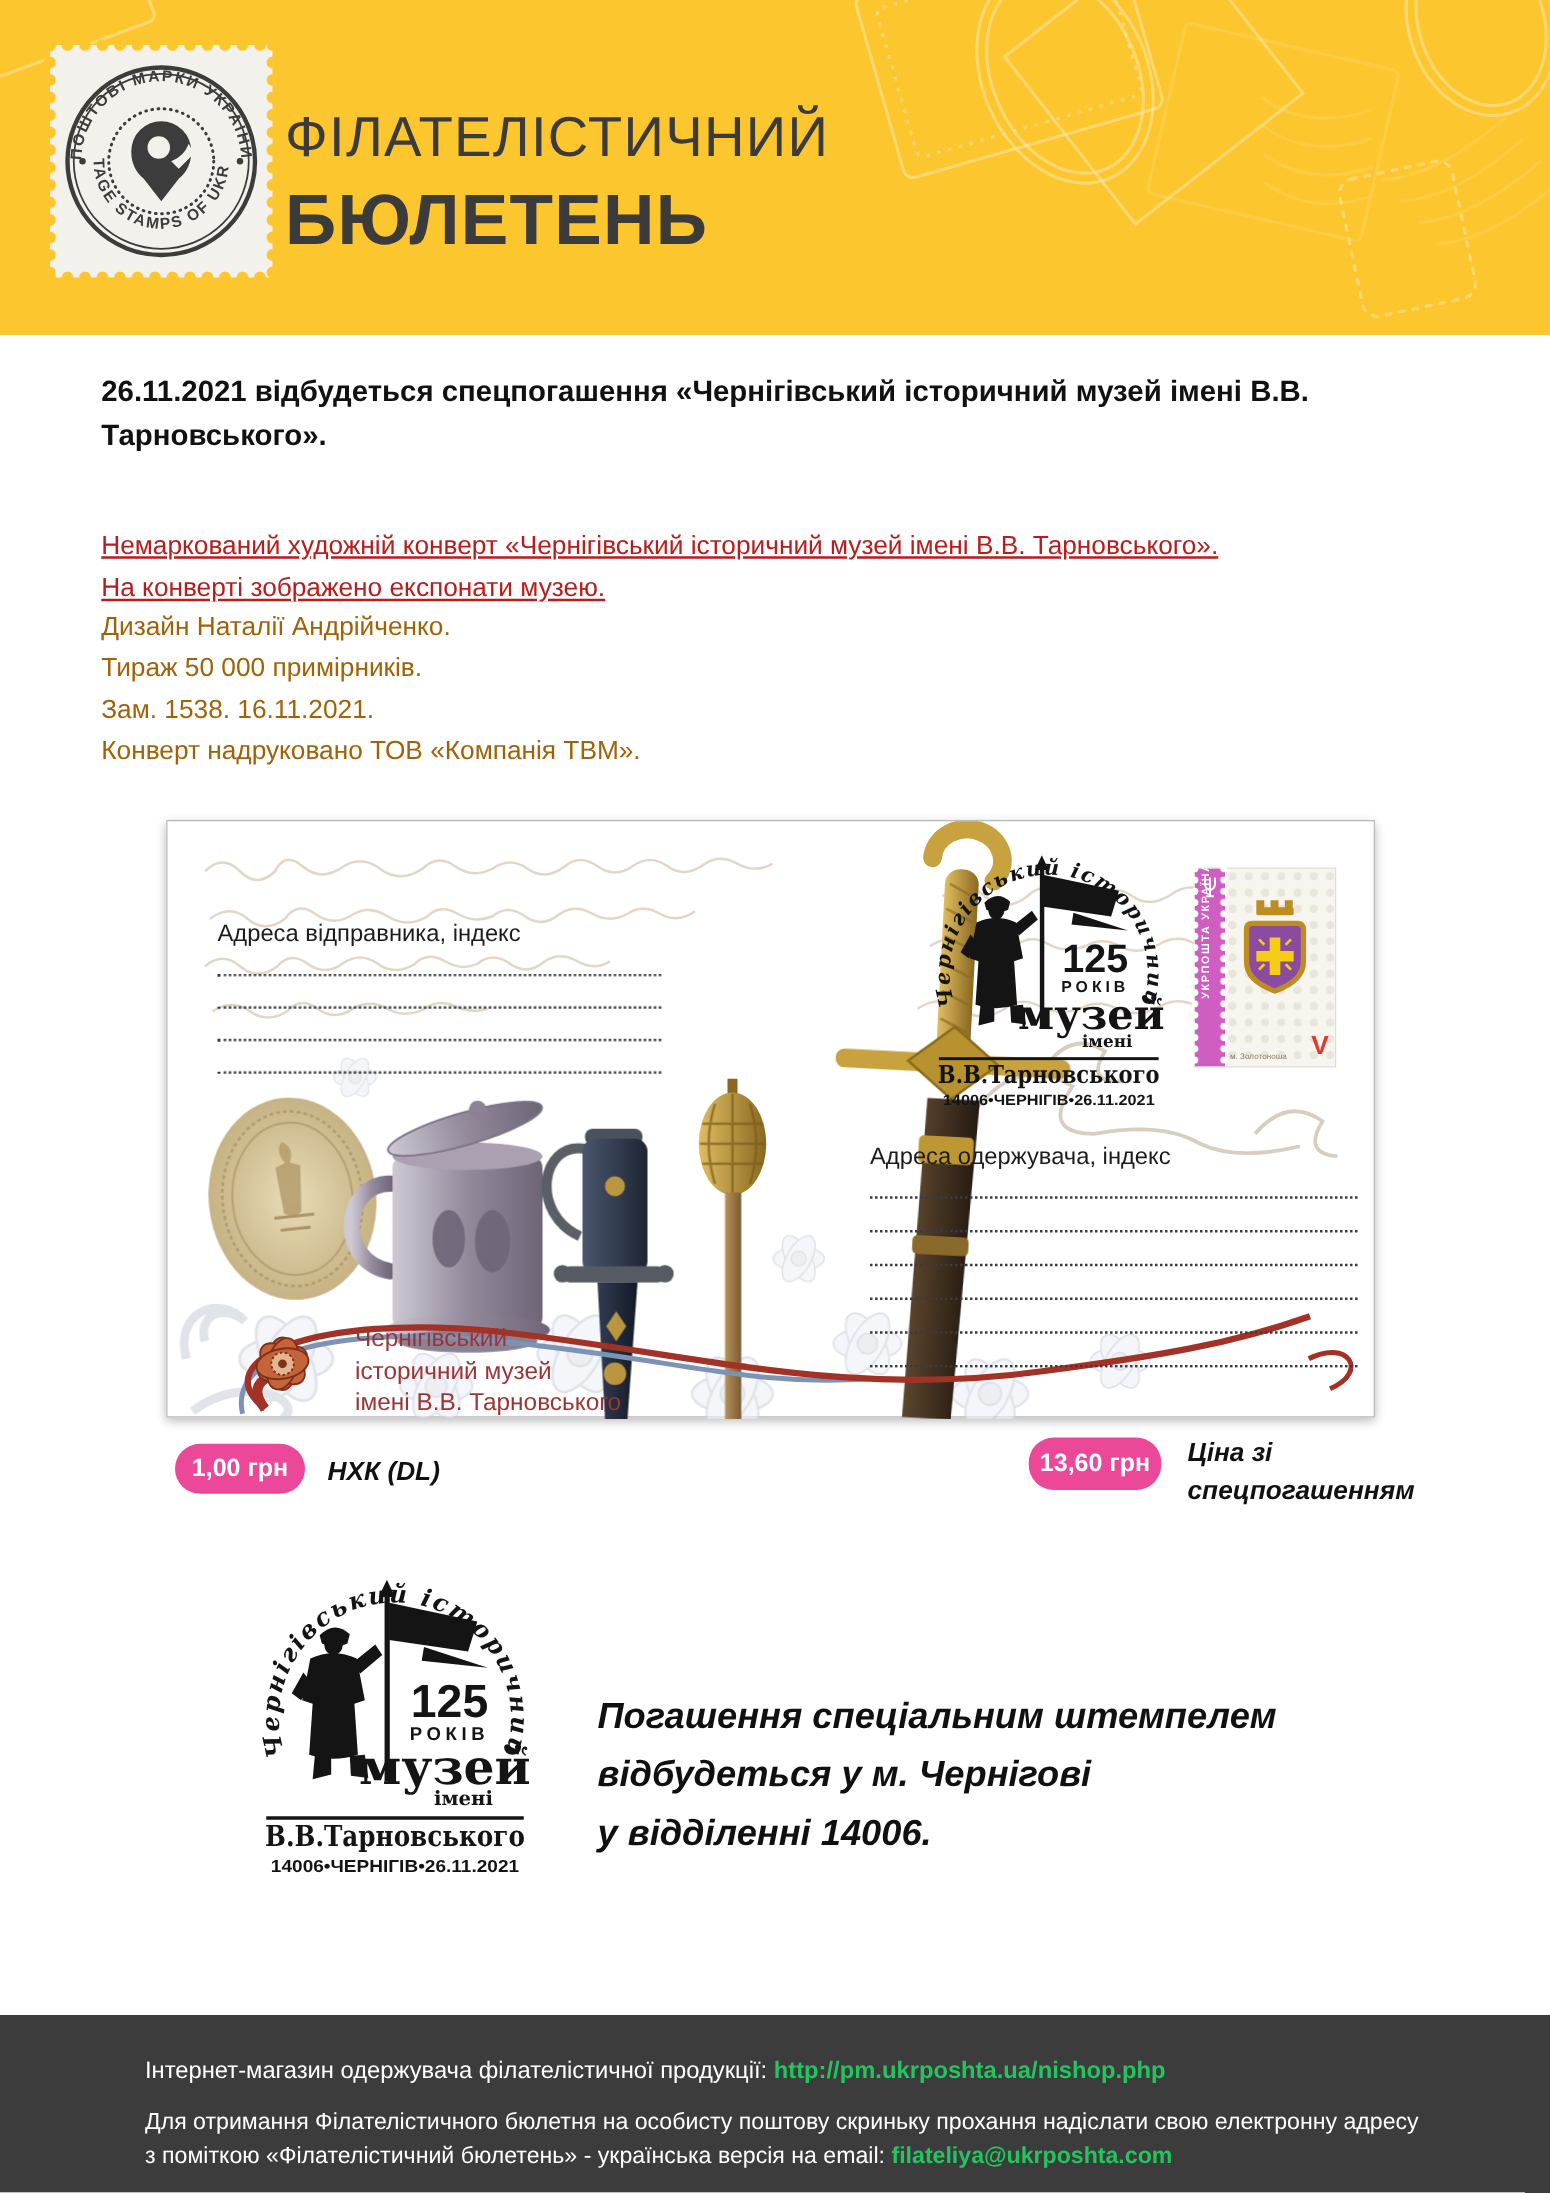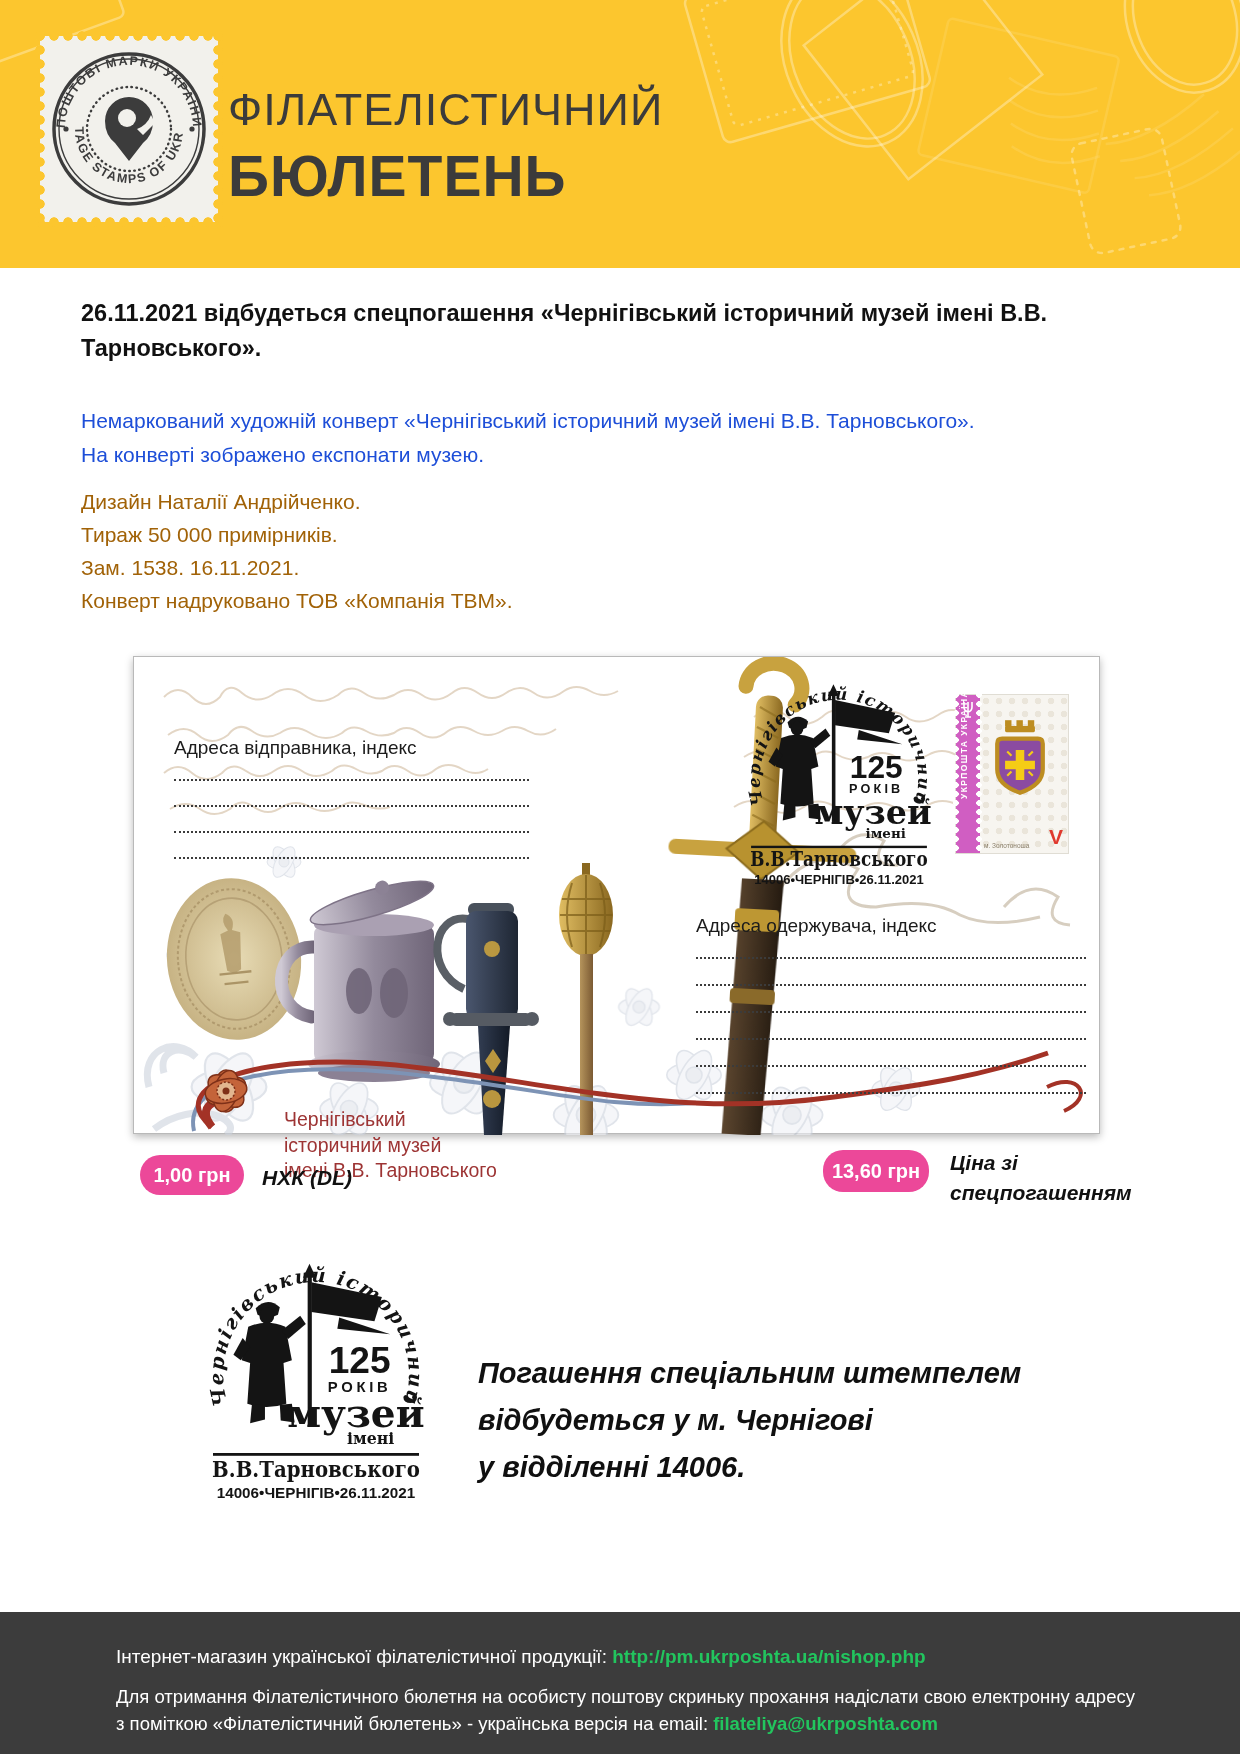--- a/index.html
+++ b/index.html
@@ -17,30 +17,30 @@
   .perf.left   { top:-6px; bottom:-6px; left:-6px;   width:12px;  background-image:radial-gradient(circle at 6px 6px, #fcc62e 4.4px, transparent 5px); background-size:12px 14px; }
   .perf.right  { top:-6px; bottom:-6px; right:-6px;  width:12px;  background-image:radial-gradient(circle at 6px 6px, #fcc62e 4.4px, transparent 5px); background-size:12px 14px; }
   .seal-svg { position:absolute; left:9px; top:13px; width:160px; height:160px; }
   .seal-arc { font:700 12.5px "Liberation Sans", sans-serif; letter-spacing:1.6px; fill:#3c3c3c; }
   .m-title { position:absolute; left:228px; top:84px; color:#3b3b3b; }
   .m-title .t1 { font-size:45px; font-weight:400; letter-spacing:1px; }
   .m-title .t2 { font-size:57px; font-weight:800; letter-spacing:1px; margin-top:7px; }
 
   
   .article-heading { position:absolute; left:81px; top:296px; width:1040px; font-size:23.5px; font-weight:700; line-height:1.5; color:#111; }
-  .article-intro { position:absolute; left:81px; top:404px; font-size:21px; line-height:1.6; color:#1d4ed8; }
+  .article-intro { position:absolute; left:81px; top:420px; font-size:21px; line-height:1.6; color:#b91c1c;text-decoration:underline; }
   .article-details { position:absolute; left:81px; top:486px; font-size:21px; line-height:1.57; color:#a16207; }
 
   
   .envelope { position:absolute; left:133px; top:656px; width:967px; height:478px; background:#fff;
               border:1px solid #b9b9b9; box-shadow:0 3px 8px rgba(0,0,0,.28); }
   .env-art { position:absolute; left:0; top:0; width:967px; height:478px; }
   .env-label { position:absolute; font-size:19px; color:#1c1c1c; }
   .dotline { position:absolute; height:0; border-bottom:2px dotted #3b3b3b; }
-  .museum-sign { position:absolute; left:150px; top:402px; font-size:19.5px; line-height:1.32; color:#9d3434;margin-top:48px; }
+  .museum-sign { position:absolute; left:150px; top:402px; font-size:19.5px; line-height:1.32; color:#9d3434; }
 
   
   .env-stamp { position:absolute; left:822px; top:38px; width:112px; height:158px; background:#f7f5f0; box-shadow:0 0 0 1px #e0ddd4; }
   .env-stamp .strip { position:absolute; left:0; top:0; width:24px; height:158px; background:#d05ec2; }
   .strip .sperf { position:absolute; left:-4px; top:-4px; bottom:-4px; width:8px;
                   background-image:radial-gradient(circle at 4px 4px, #fff 2.6px, transparent 3px); background-size:8px 9px; }
   .strip .sperf.r { left:auto; right:-3px; }
   .strip .optxt { position:absolute; left:3px; top:104px; transform:rotate(-90deg); transform-origin:0 0;
                   color:#fff; font-size:8.5px; font-weight:700; letter-spacing:1.4px; white-space:nowrap; width:100px; }
   .strip .trident { position:absolute; left:5px; top:6px; }
@@ -407,21 +407,21 @@
   </svg>
 
   <div class="announce">
     <div>Погашення спеціальним штемпелем</div>
     <div>відбудеться у м. Чернігові</div>
     <div>у відділенні 14006.</div>
   </div>
 
   <footer class="footer">
     <div class="f1">
-      <span>Інтернет-магазин  української філателістичної продукції: </span>
+      <span>Інтернет-магазин  одержувача філателістичної продукції: </span>
       <a href="#" class="flink">http://pm.ukrposhta.ua/nishop.php</a>
     </div>
     <div class="f2">
       <div>Для отримання Філателістичного бюлетня на особисту поштову скриньку прохання надіслати свою електронну адресу</div>
       <div>
         <span>з поміткою «Філателістичний бюлетень» - українська версія на email: </span>
         <a href="#" class="flink">filateliya@ukrposhta.com</a>
       </div>
     </div>
   </footer>

